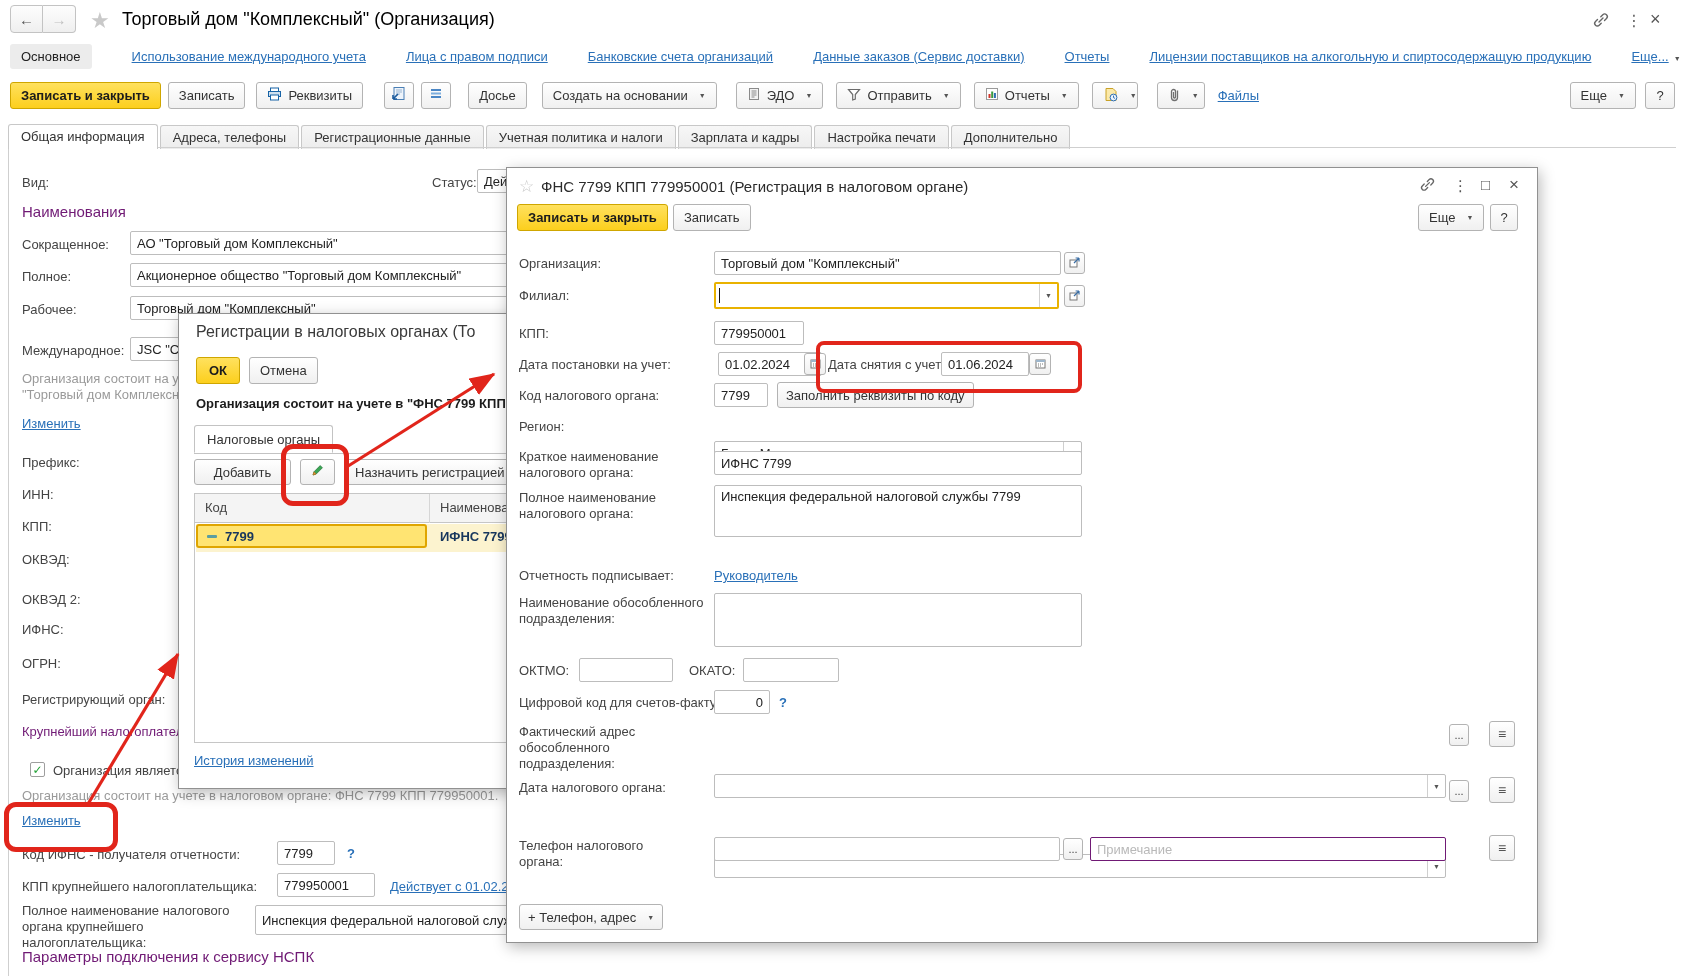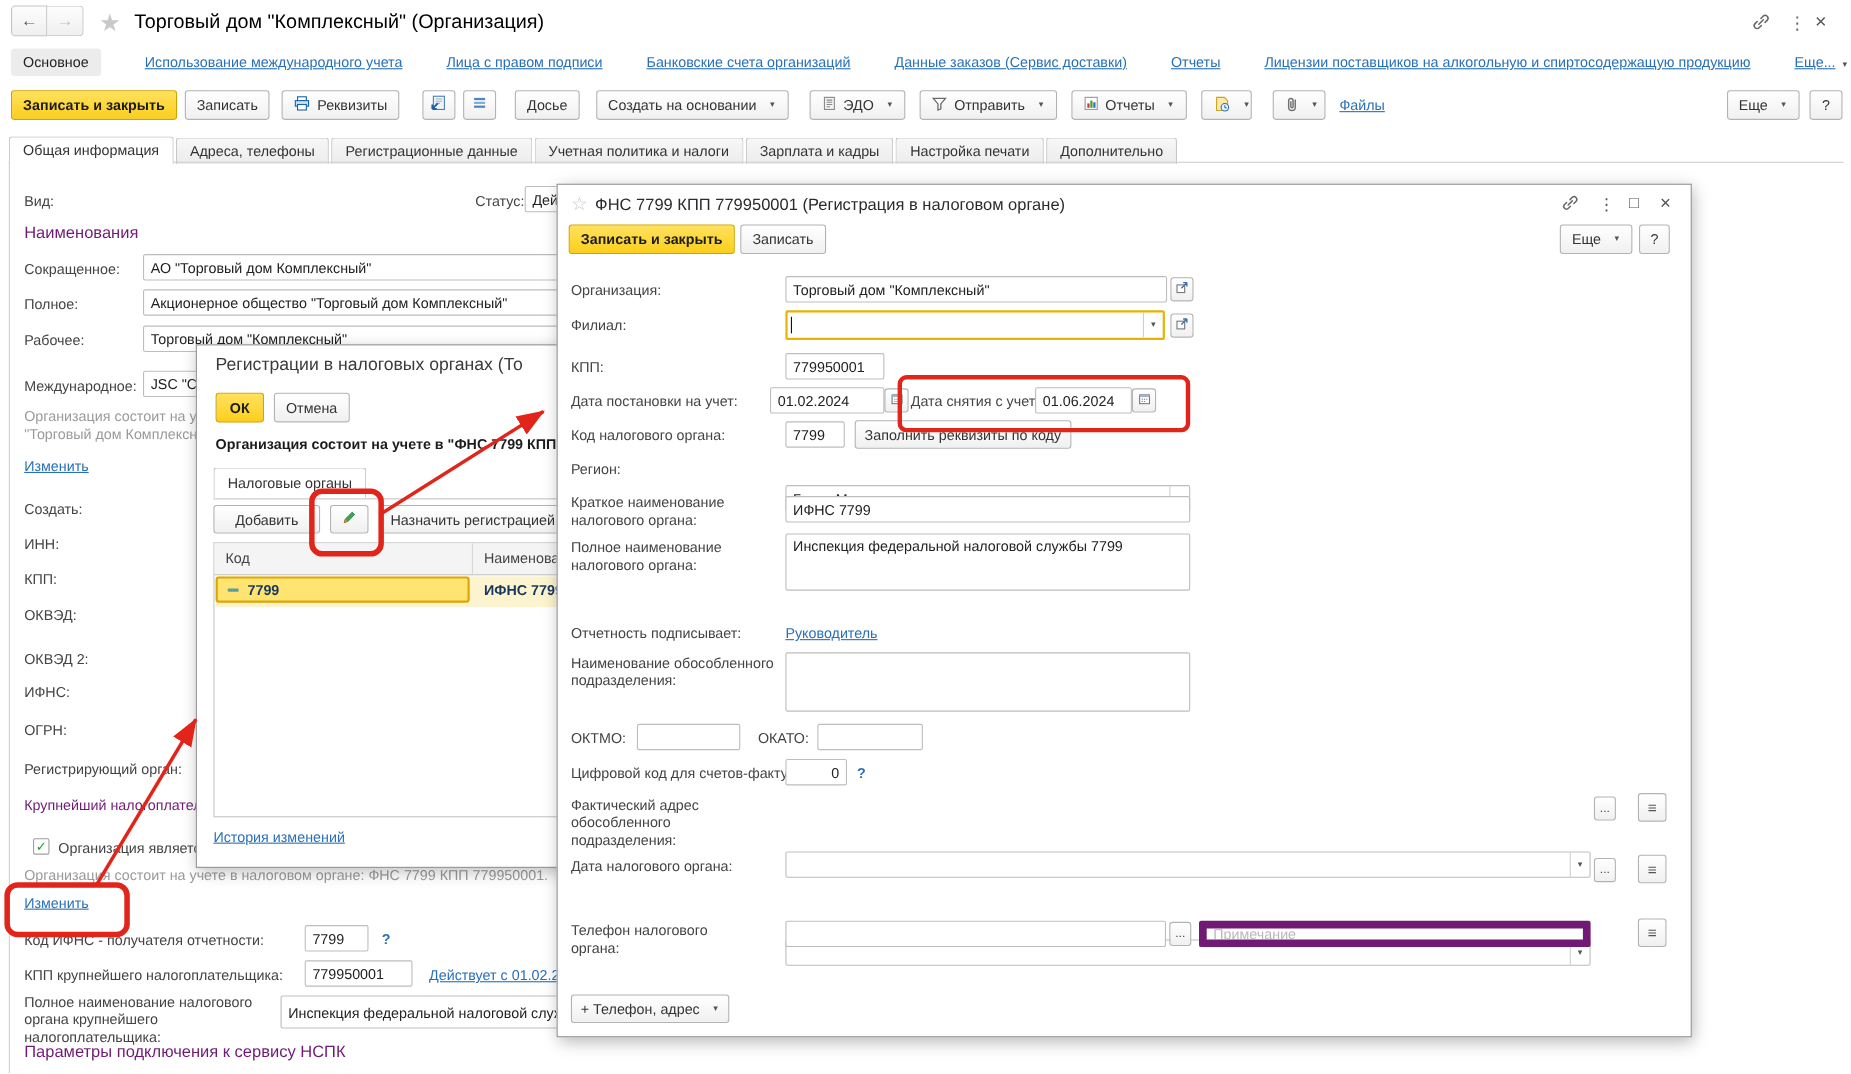--- a/index.html
+++ b/index.html
@@ -42,21 +42,21 @@
   .dlgtitle{font-size:16px;color:#3a3a3a;white-space:nowrap;}
   .winicon{color:#555;font-size:14px;cursor:pointer;}
   .star{color:#c9c9c9;font-size:17px;}
   .chk{box-sizing:border-box;width:15px;height:15px;border:1px solid #9e9e9e;border-radius:2px;background:#fff;display:flex;align-items:center;justify-content:center;color:#1fa032;font-size:12px;font-weight:bold;}
   .thead{background:#f4f4f4;}
   .qmark{color:#2970b8;font-weight:bold;cursor:pointer;}
   .smallbtn{box-sizing:border-box;height:22px;border:1px solid #b3b3b3;border-radius:3px;background:linear-gradient(#fff,#f0f0f0);
             display:inline-flex;align-items:center;justify-content:center;font-size:11px;color:#444;cursor:pointer;}
   .anno{position:absolute;left:0;top:0;z-index:60;pointer-events:none;}
   .redbox{position:absolute;border:5px solid #e1251b;border-radius:12px;z-index:61;pointer-events:none;}
-  input.ph{box-sizing:border-box;height:24px;border:7px solid #701a75;border-radius:2px;padding:0 6px;font:13px "Liberation Sans","DejaVu Sans",sans-serif;color:#222;}
+  input.ph{box-sizing:border-box;height:24px;border:1px solid #701a75;border-radius:2px;padding:0 6px;font:13px "Liberation Sans","DejaVu Sans",sans-serif;color:#222;}
   input.ph::placeholder{color:#b9b9b9;}
   .cursorbar{position:absolute;width:1px;height:15px;background:#111;}
   .dashicon{display:inline-block;width:10px;height:3px;background:#5b9ea0;border-radius:1px;margin-right:8px;vertical-align:middle;}
 </style>
 </head>
 <body>
 
 <div class="stage">
 
   <div class="titlebar">
@@ -201,21 +201,21 @@
 
   <span class="abs lbl" style="left:22px;top:343px;">Международное:</span>
   <div class="abs ti" style="left:130px;top:337px;width:300px;">
       <span>JSC "Co</span>
     </div>
 
   <span class="abs gray nowrap" style="left:22px;top:371px;">Организация состоит на уч</span>
   <span class="abs gray nowrap" style="left:22px;top:387px;">"Торговый дом Комплексн</span>
   <span class="abs link" style="left:22px;top:416px;">Изменить</span>
 
-  <span class="abs lbl" style="left:22px;top:455px;">Создать:</span>
+  <span class="abs lbl" style="left:22px;top:455px;">Префикс:</span>
   <span class="abs lbl" style="left:22px;top:487px;">ИНН:</span>
   <span class="abs lbl" style="left:22px;top:519px;">КПП:</span>
   <span class="abs lbl" style="left:22px;top:552px;">ОКВЭД:</span>
   <span class="abs lbl" style="left:22px;top:592px;">ОКВЭД 2:</span>
   <span class="abs lbl" style="left:22px;top:622px;">ИФНС:</span>
   <span class="abs lbl" style="left:22px;top:656px;">ОГРН:</span>
   <span class="abs lbl" style="left:22px;top:692px;">Регистрирующий орган:</span>
   <span class="abs green nowrap" style="left:22px;top:724px;">Крупнейший налогоплател</span>
 
   <span class="abs chk" style="left:30px;top:762px;">✓</span>
@@ -321,21 +321,21 @@
             <path d="M5 6 L10 1 M10 1 h-3.4 M10 1 v3.4" stroke="#3a6ea5" fill="none" stroke-width="1.2"></path>
           </svg></span>
     </span>
 
     <span class="abs lbl" style="left:12px;top:158px;">КПП:</span>
     <div class="abs ti" style="left:207px;top:153px;width:90px;">
         <span>779950001</span>
       </div>
 
     <span class="abs lbl" style="left:12px;top:189px;">Дата постановки на учет:</span>
-    <div class="abs ti" style="left:193px;top:184px;width:104px;">
+    <div class="abs ti" style="left:211px;top:184px;width:104px;">
         <span>01.02.2024</span>
       </div>
     <span class="smallbtn abs" style="left:297px;top:185px;width:22px;">
       <span><svg width="11" height="11" viewBox="0 0 11 11">
             <rect x="1" y="2" width="9" height="8" fill="#fff" stroke="#777"></rect>
             <rect x="1" y="2" width="9" height="2" fill="#9db6cc"></rect>
             <path d="M3 6h1M5 6h1M7 6h1M3 8h1M5 8h1" stroke="#777"></path>
           </svg></span>
     </span>
     <span class="abs lbl" style="left:321px;top:189px;">Дата снятия с учета:</span>

